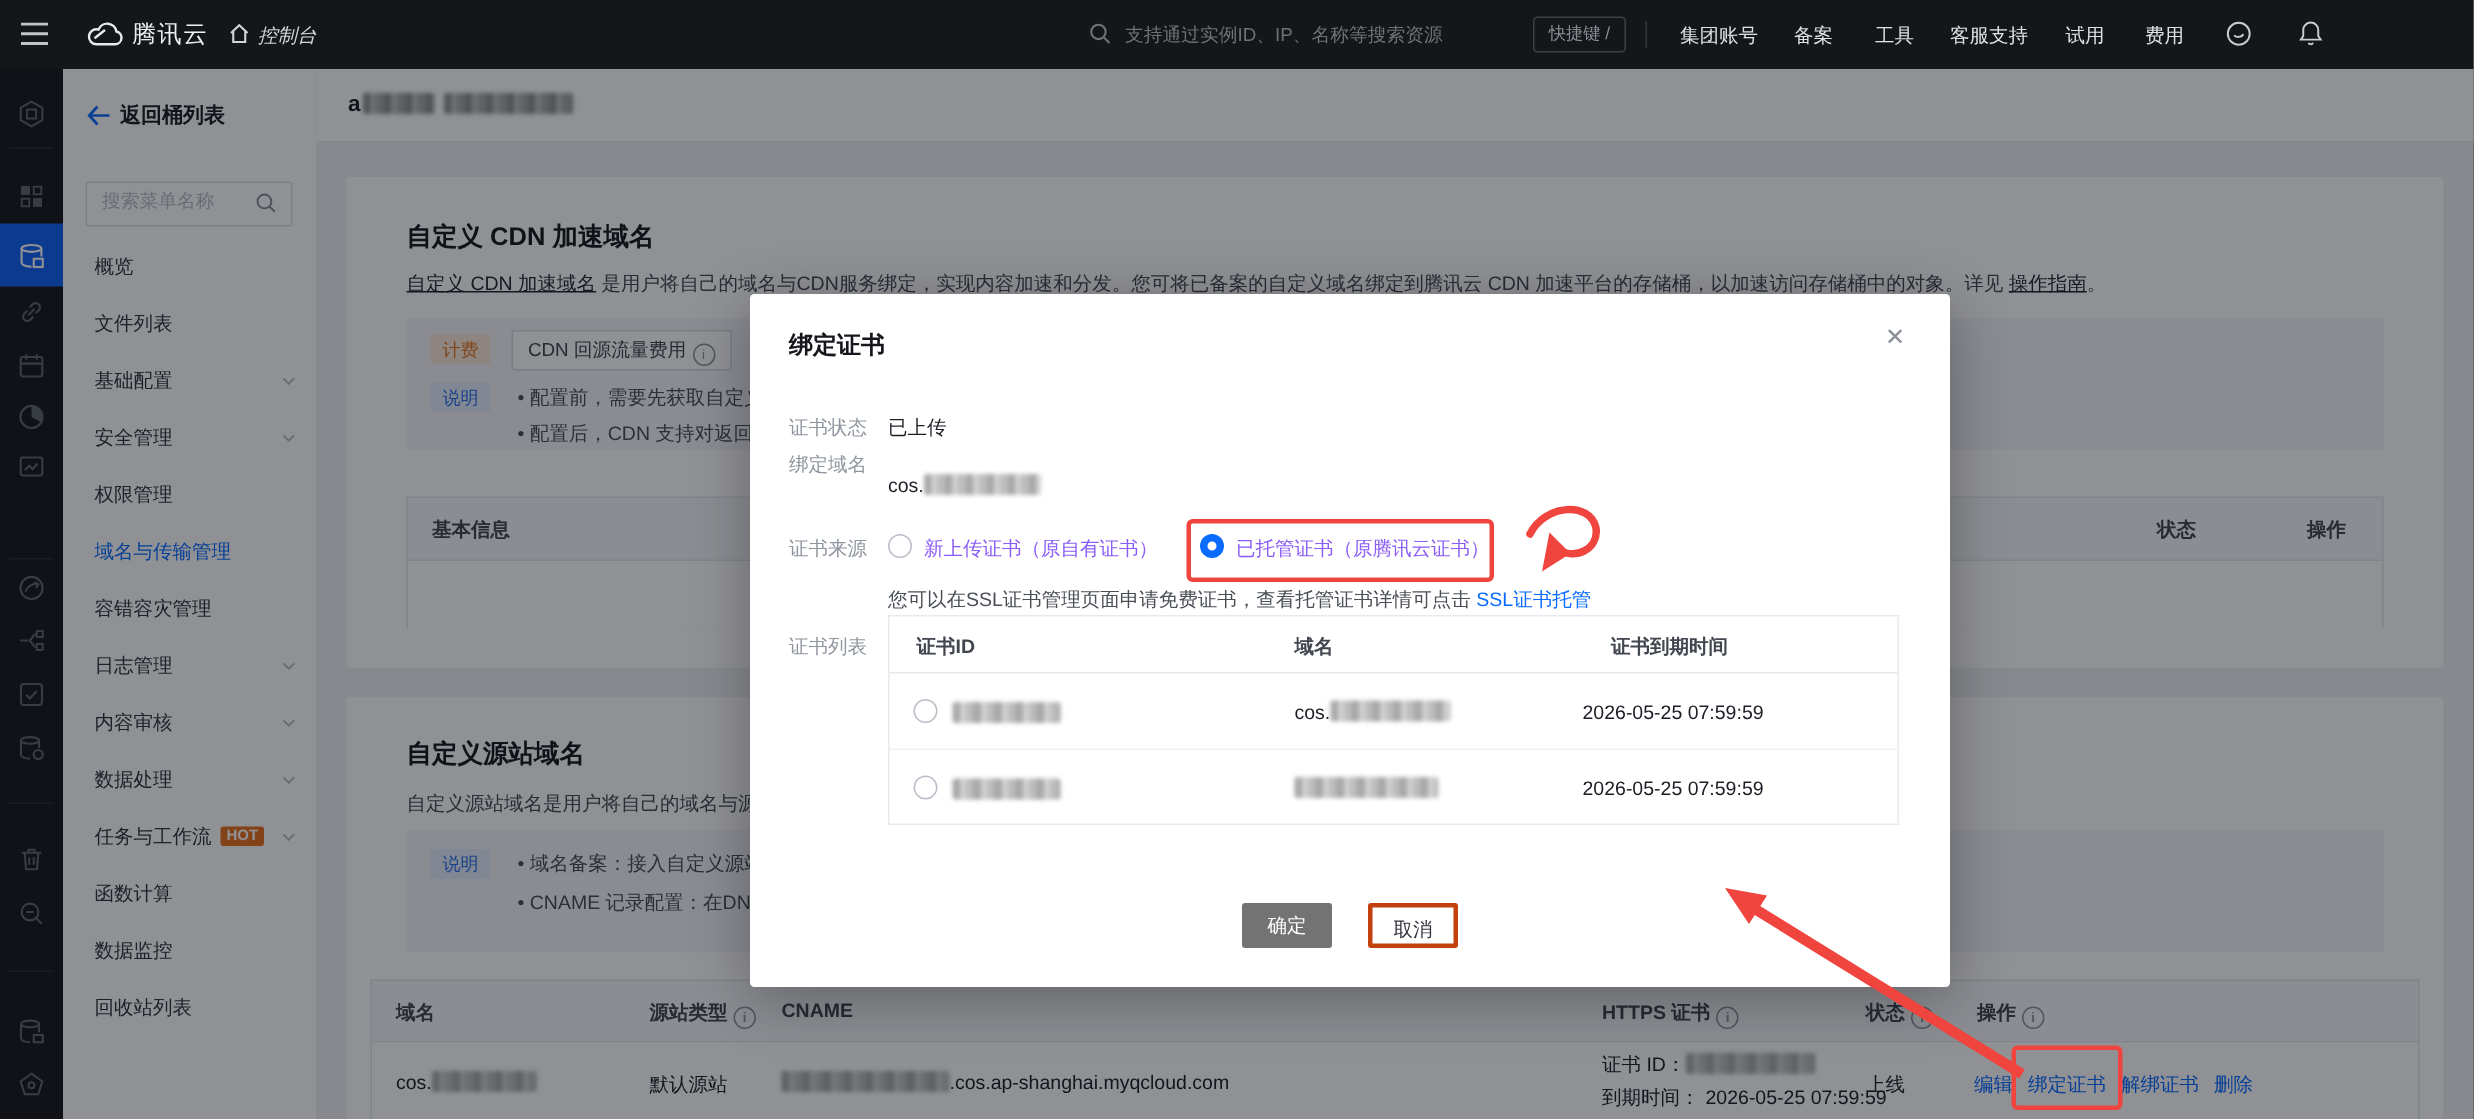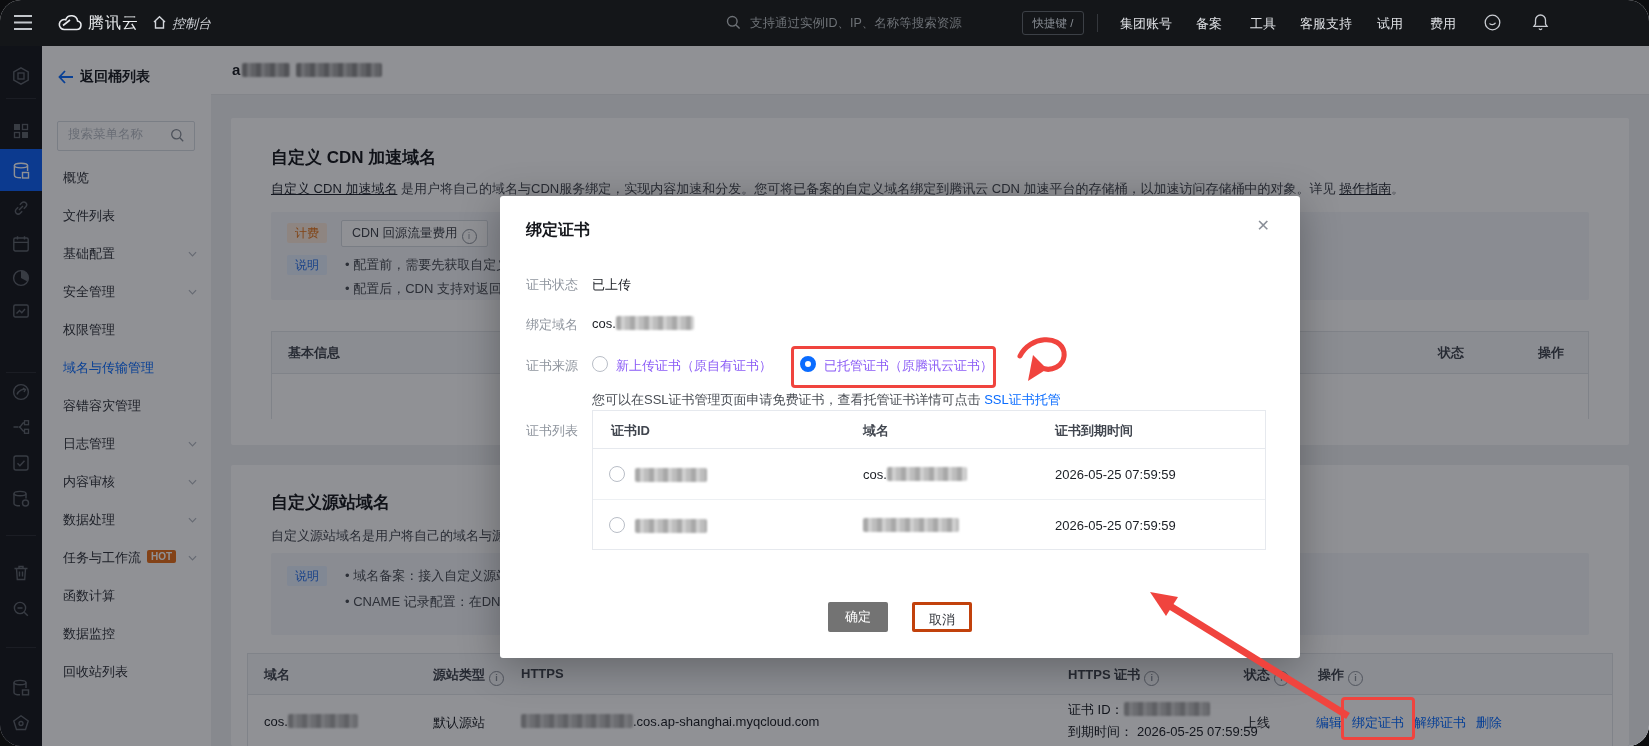--- a/index.html
+++ b/index.html
@@ -1,16 +1,16 @@
 <!DOCTYPE html>
 <html><head>
 <meta charset="utf-8">
 <style>
   html,body{margin:0;padding:0;background:#0c0d0f;font-family:"Liberation Sans","DejaVu Sans",sans-serif;}
-  .screen{position:relative;width:1649px;height:746px;overflow:hidden;background:#eef0f3;border-radius:21px;}
+  .screen{position:relative;width:1649px;height:746px;overflow:hidden;background:#eef0f3;}
   .abs{position:absolute;}
   
   .topbar{position:absolute;left:0;top:0;width:1649px;height:46px;background:#141619;z-index:45;}
   .topbar .brand{position:absolute;left:88px;top:13px;font-size:16px;color:#eceef0;letter-spacing:1px;}
   .topbar .console{position:absolute;left:172px;top:15px;font-size:13px;color:#d2d5da;font-style:italic;}
   .tb-link{position:absolute;top:15px;font-size:13px;color:#dfe1e5;cursor:pointer;}
   .tb-search-ph{position:absolute;left:748px;top:15px;font-size:12.5px;color:#6e7277;width:260px;background:transparent;border:none;outline:none;}
   .tb-search-ph::placeholder{color:#6e7277;}
   .shortcut{position:absolute;left:1022px;top:11px;width:60px;height:22px;border:1px solid #3c4046;border-radius:3px;color:#8a8f96;font-size:11.5px;text-align:center;line-height:22px;}
   .tb-divider{position:absolute;left:1097px;top:14px;width:1px;height:18px;background:#34373c;}
@@ -271,21 +271,21 @@
       <div class="infobox" style="left:40px;top:88px;width:1318px;height:82px">
         <span class="badge note abs" style="left:16px;top:13px">说明</span>
         <div class="bullet abs" style="left:74px;top:14px">•&nbsp;<span>域名备案：接入自定义源站域</span></div>
         <div class="bullet abs" style="left:74px;top:40px">•&nbsp;<span>CNAME 记录配置：在DNS服务</span></div>
       </div>
 
       <div class="abs" style="left:16px;top:188px;width:1366px;height:93px;border:1px solid #e2e5ea;border-bottom:none;box-sizing:border-box">
         <div class="abs" style="left:0;top:0;width:100%;height:41px;background:#f6f7f9;border-bottom:1px solid #e2e5ea;box-sizing:border-box">
           <span class="th-text abs" style="left:16px;top:12px">域名</span>
           <span class="th-text abs" style="left:185px;top:12px"><span>源站类型</span><span class="info-i">i</span></span>
-          <span class="th-text abs" style="left:273px;top:12px">HTTPS</span>
+          <span class="th-text abs" style="left:273px;top:12px">CNAME</span>
           <span class="th-text abs" style="left:820px;top:12px"><span>HTTPS 证书</span><span class="info-i">i</span></span>
           <span class="th-text abs" style="left:996px;top:12px"><span>状态</span><span class="info-i">i</span></span>
           <span class="th-text abs" style="left:1070px;top:12px"><span>操作</span><span class="info-i">i</span></span>
         </div>
         <div class="abs" style="left:0;top:41px;width:100%;height:52px;background:#fff">
           <span class="td-text abs" style="left:16px;top:19px"><span>cos.</span><span class="blur" style="width:70px"></span></span>
           <span class="td-text abs" style="left:185px;top:19px">默认源站</span>
           <span class="td-text abs" style="left:273px;top:19px"><span class="blur" style="width:112px"></span><span>.cos.ap-shanghai.myqcloud.com</span></span>
           <span class="td-text abs" style="left:820px;top:6px"><span>证书 ID：</span><span class="blur" style="width:86px"></span></span>
           <span class="td-text abs" style="left:820px;top:28px"><span>到期时间：</span><span style="margin-left:4px">2026-05-25 07:59:59</span></span>
@@ -301,37 +301,37 @@
 
   <div class="dim"></div>
 
   <div class="modal">
     <div class="modal-title">绑定证书</div>
     <div class="modal-close">✕</div>
 
     <span class="mlabel" style="top:80px">证书状态</span>
     <span class="mvalue" style="top:80px">已上传</span>
 
-    <span class="mlabel" style="top:120px">绑定域名</span>
+    <span class="mlabel" style="top:105px">绑定域名</span>
     <span class="mvalue" style="top:120px"><span>cos.</span><span class="blur" style="width:78px"></span></span>
 
     <span class="mlabel" style="top:161px">证书来源</span>
     <span class="radio" style="left:92px;top:160px"></span>
     <span class="rlabel" style="left:116px;top:161px">新上传证书（原自有证书）</span>
     <span class="radio sel" style="left:300px;top:160px"></span>
     <span class="rlabel" style="left:324px;top:161px">已托管证书（原腾讯云证书）</span>
 
     <span class="mvalue" style="top:195px;color:#4a4e55"><span>您可以在SSL证书管理页面申请免费证书，查看托管证书详情可点击 </span><span class="alink">SSL证书托管</span></span>
 
     <span class="mlabel" style="top:226px">证书列表</span>
     <div class="mtable">
       <div class="hd">
         <span class="th-text abs" style="left:18px;top:11px">证书ID</span>
         <span class="th-text abs" style="left:270px;top:11px">域名</span>
-        <span class="th-text abs" style="left:462px;top:11px">证书到期时间</span>
+        <span class="th-text abs" style="left:481px;top:11px">证书到期时间</span>
       </div>
       <div class="rw" style="top:38px;border-bottom:1px solid #edf0f3">
         <span class="radio" style="left:16px;top:17px"></span>
         <span class="abs blur" style="left:42px;top:19px;width:72px"></span>
         <span class="td-text abs" style="left:270px;top:18px"><span>cos.</span><span class="blur" style="width:80px"></span></span>
         <span class="td-text abs" style="left:462px;top:18px">2026-05-25 07:59:59</span>
       </div>
       <div class="rw" style="top:89px">
         <span class="radio" style="left:16px;top:17px"></span>
         <span class="abs blur" style="left:42px;top:19px;width:72px"></span>

